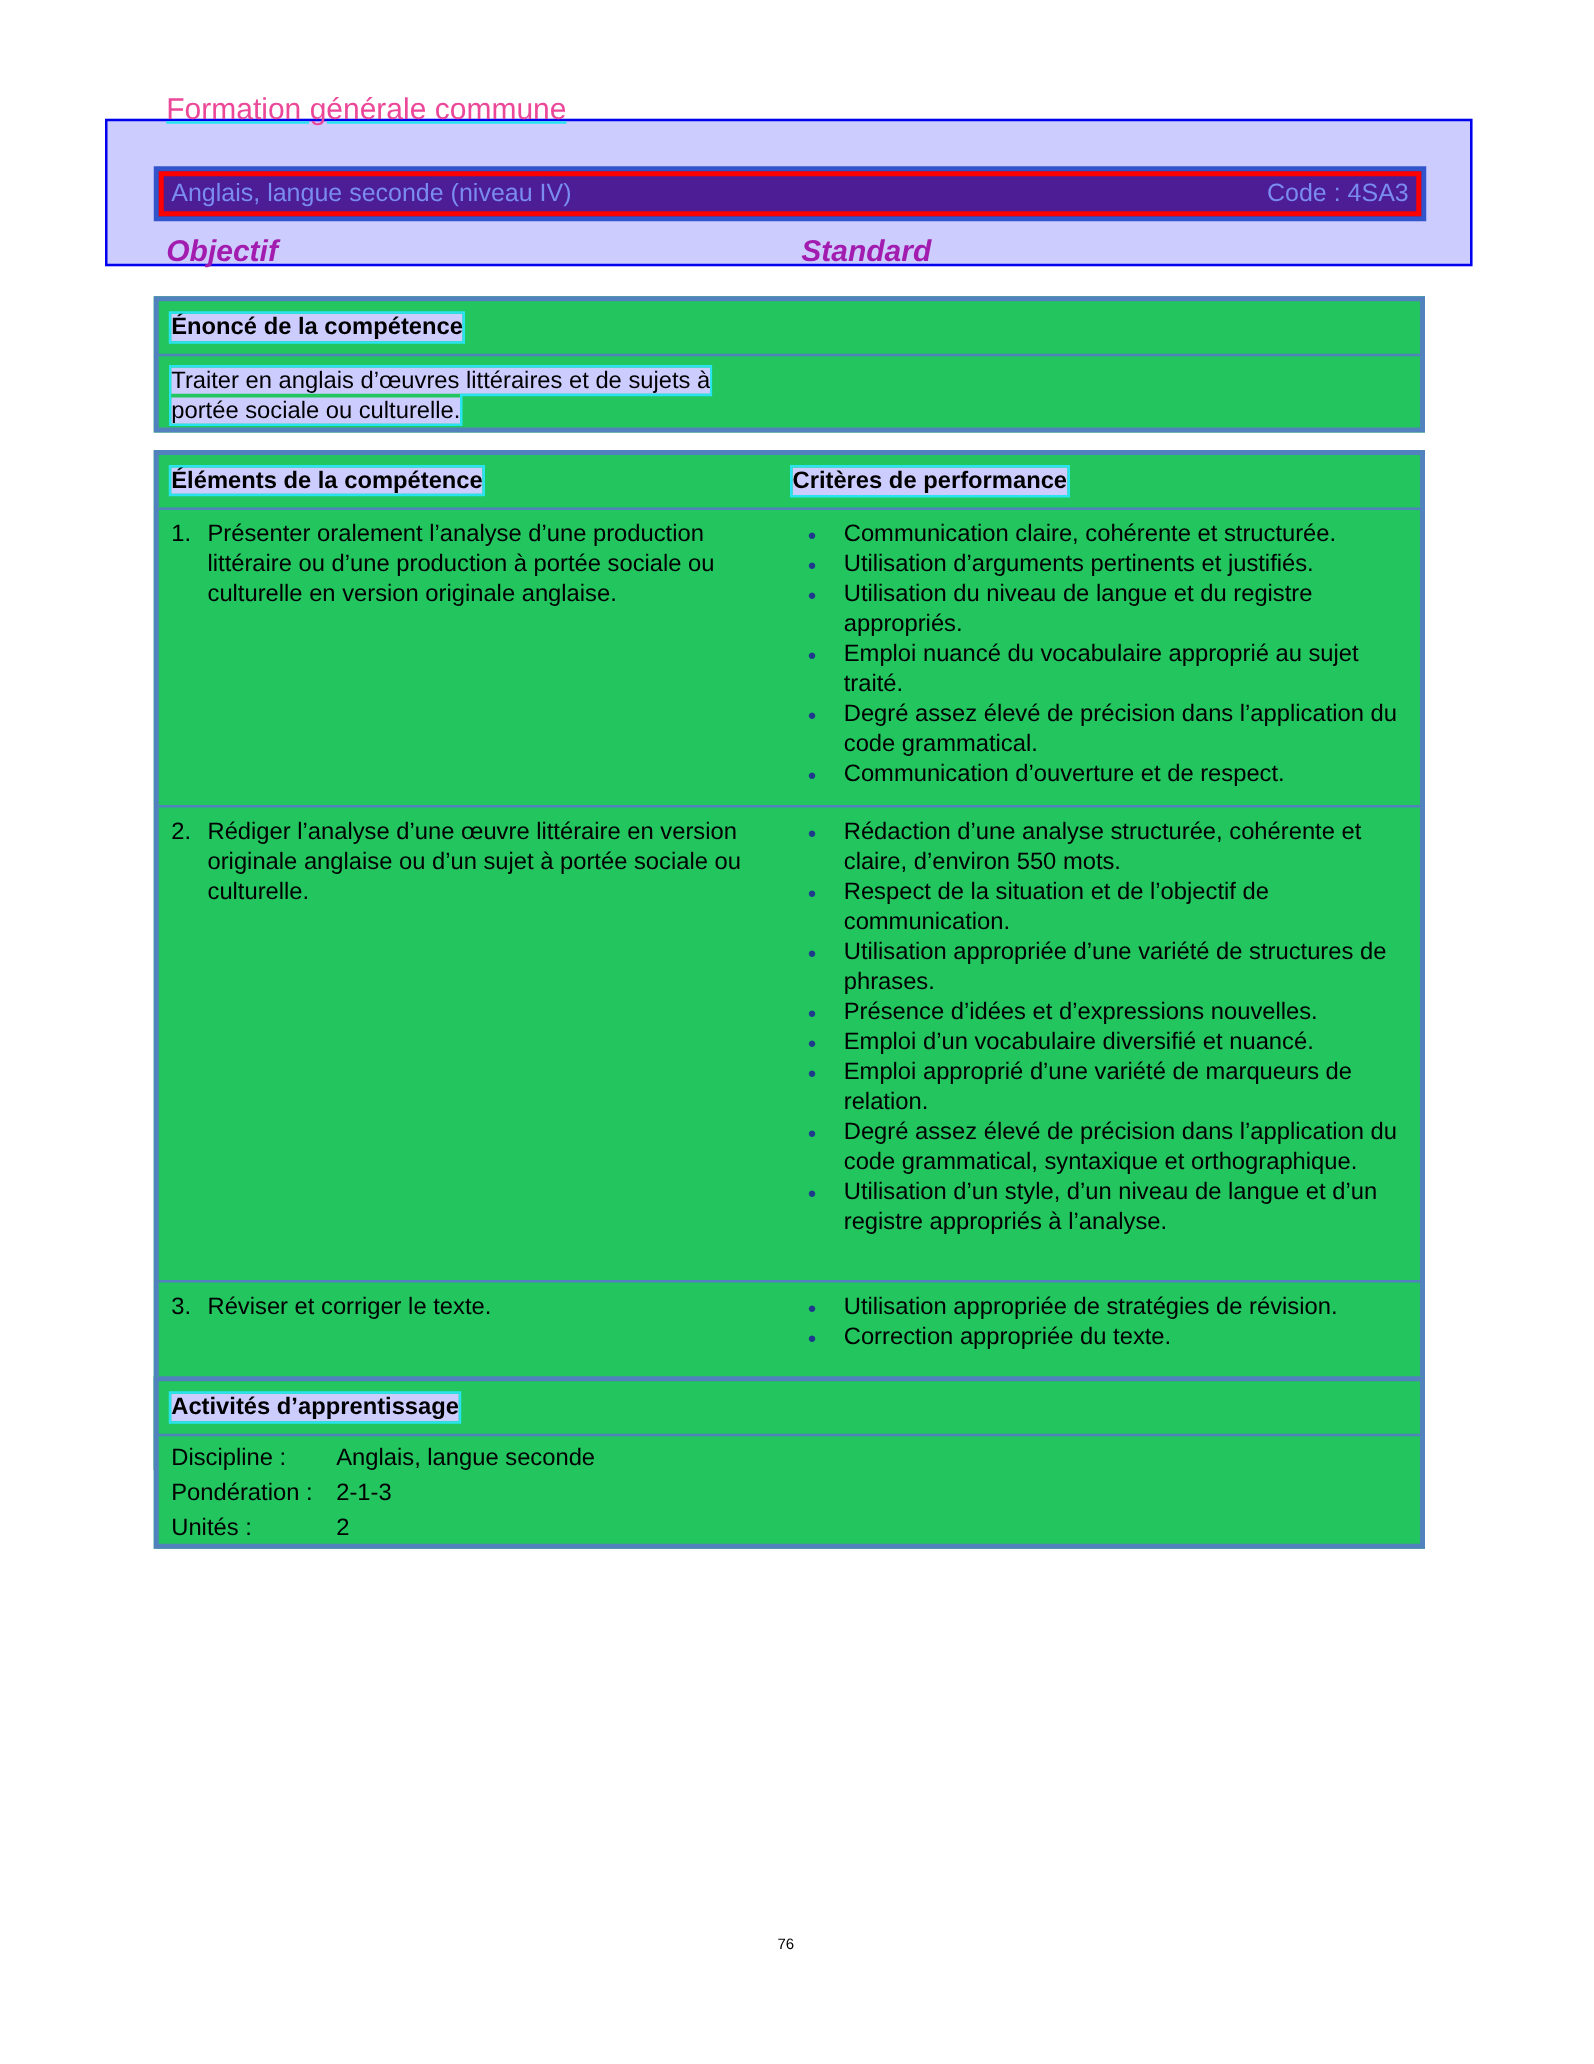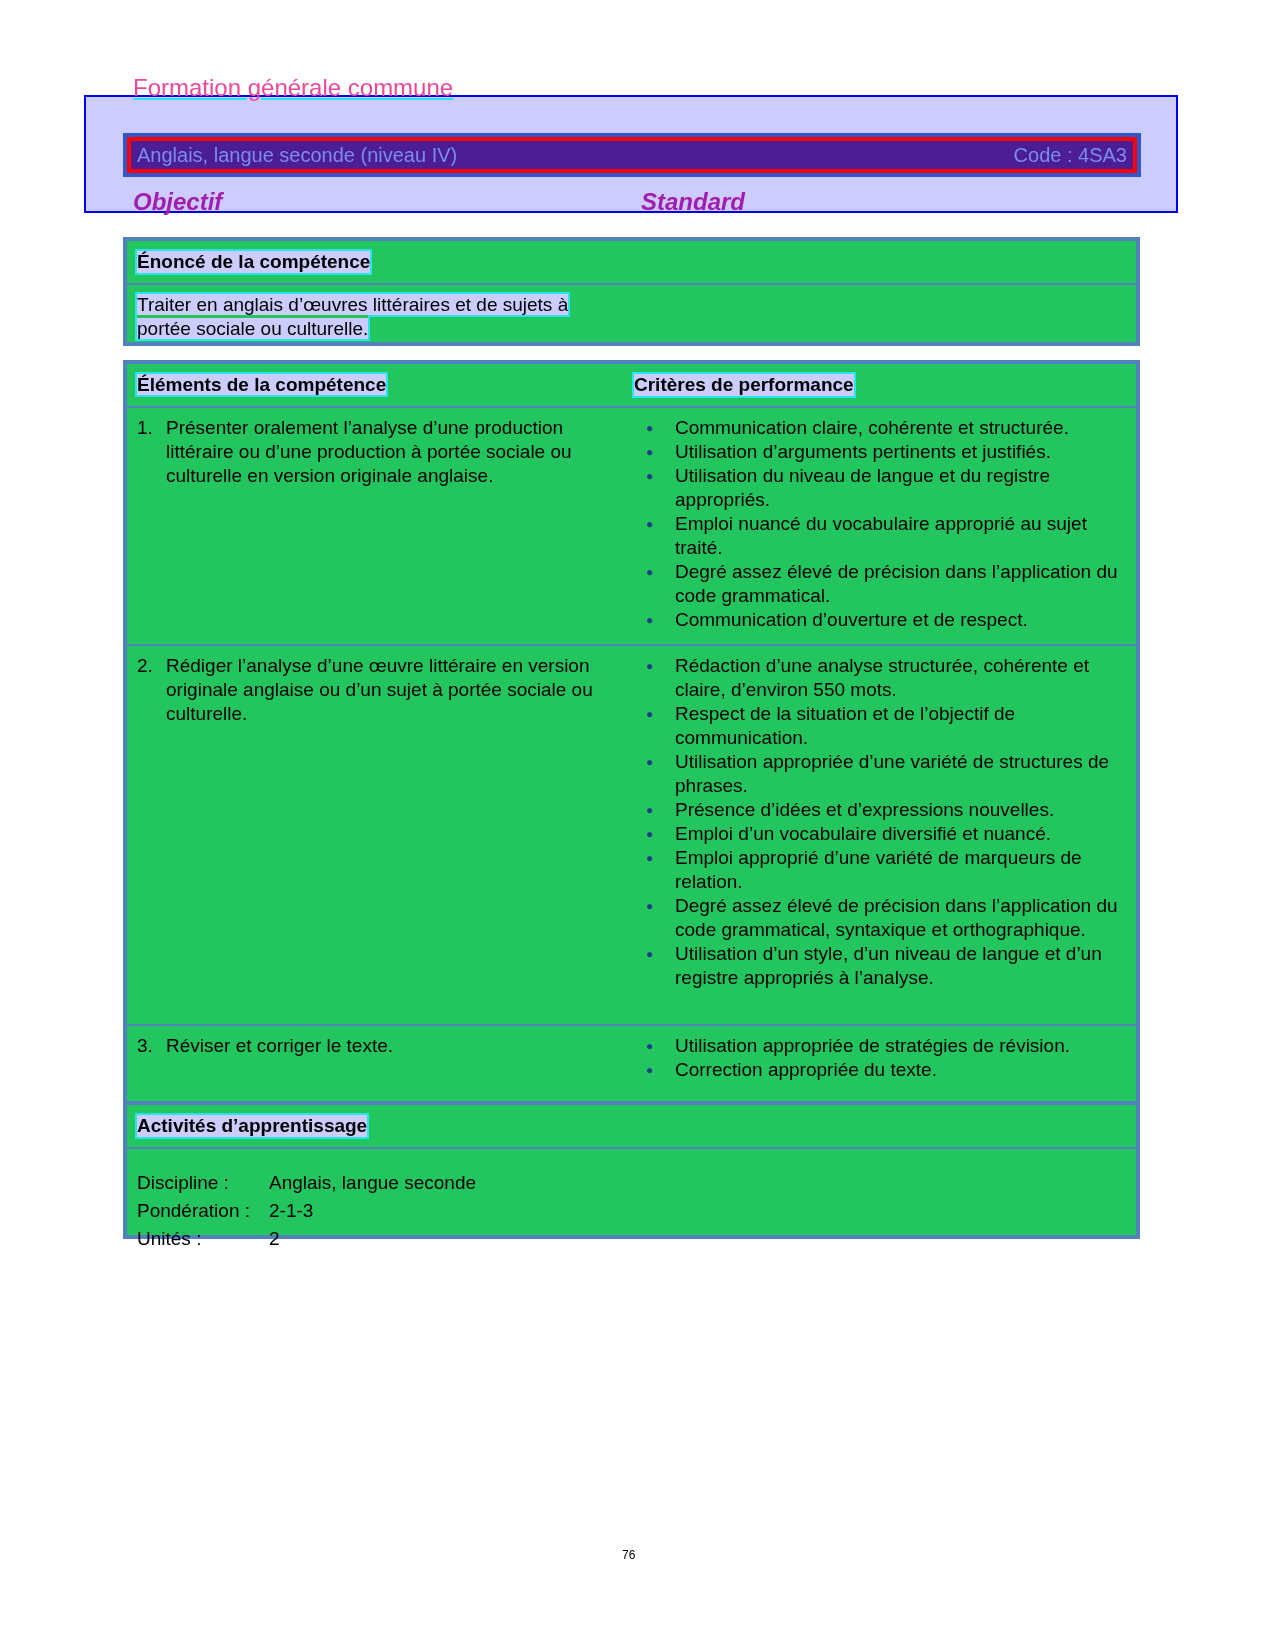--- a/index.html
+++ b/index.html
@@ -149,21 +149,21 @@
           <span>Correction appropriée du texte.</span>
         </li>
     </ul>
   </div>
 </div>
 
 <div class="box" id="box3">
   <div class="head">
       <span class="hl">Activités d’apprentissage</span>
     </div>
-  <div class="body" style="padding-top:4px;margin-top:16px;">
+  <div class="body" style="padding-top:4px;">
     <div class="info-row">
       <span class="lbl">Discipline :</span>
       <span>Anglais, langue seconde</span>
     </div>
     <div class="info-row">
       <span class="lbl">Pondération :</span>
       <span>2-1-3</span>
     </div>
     <div class="info-row">
       <span class="lbl">Unités :</span>

